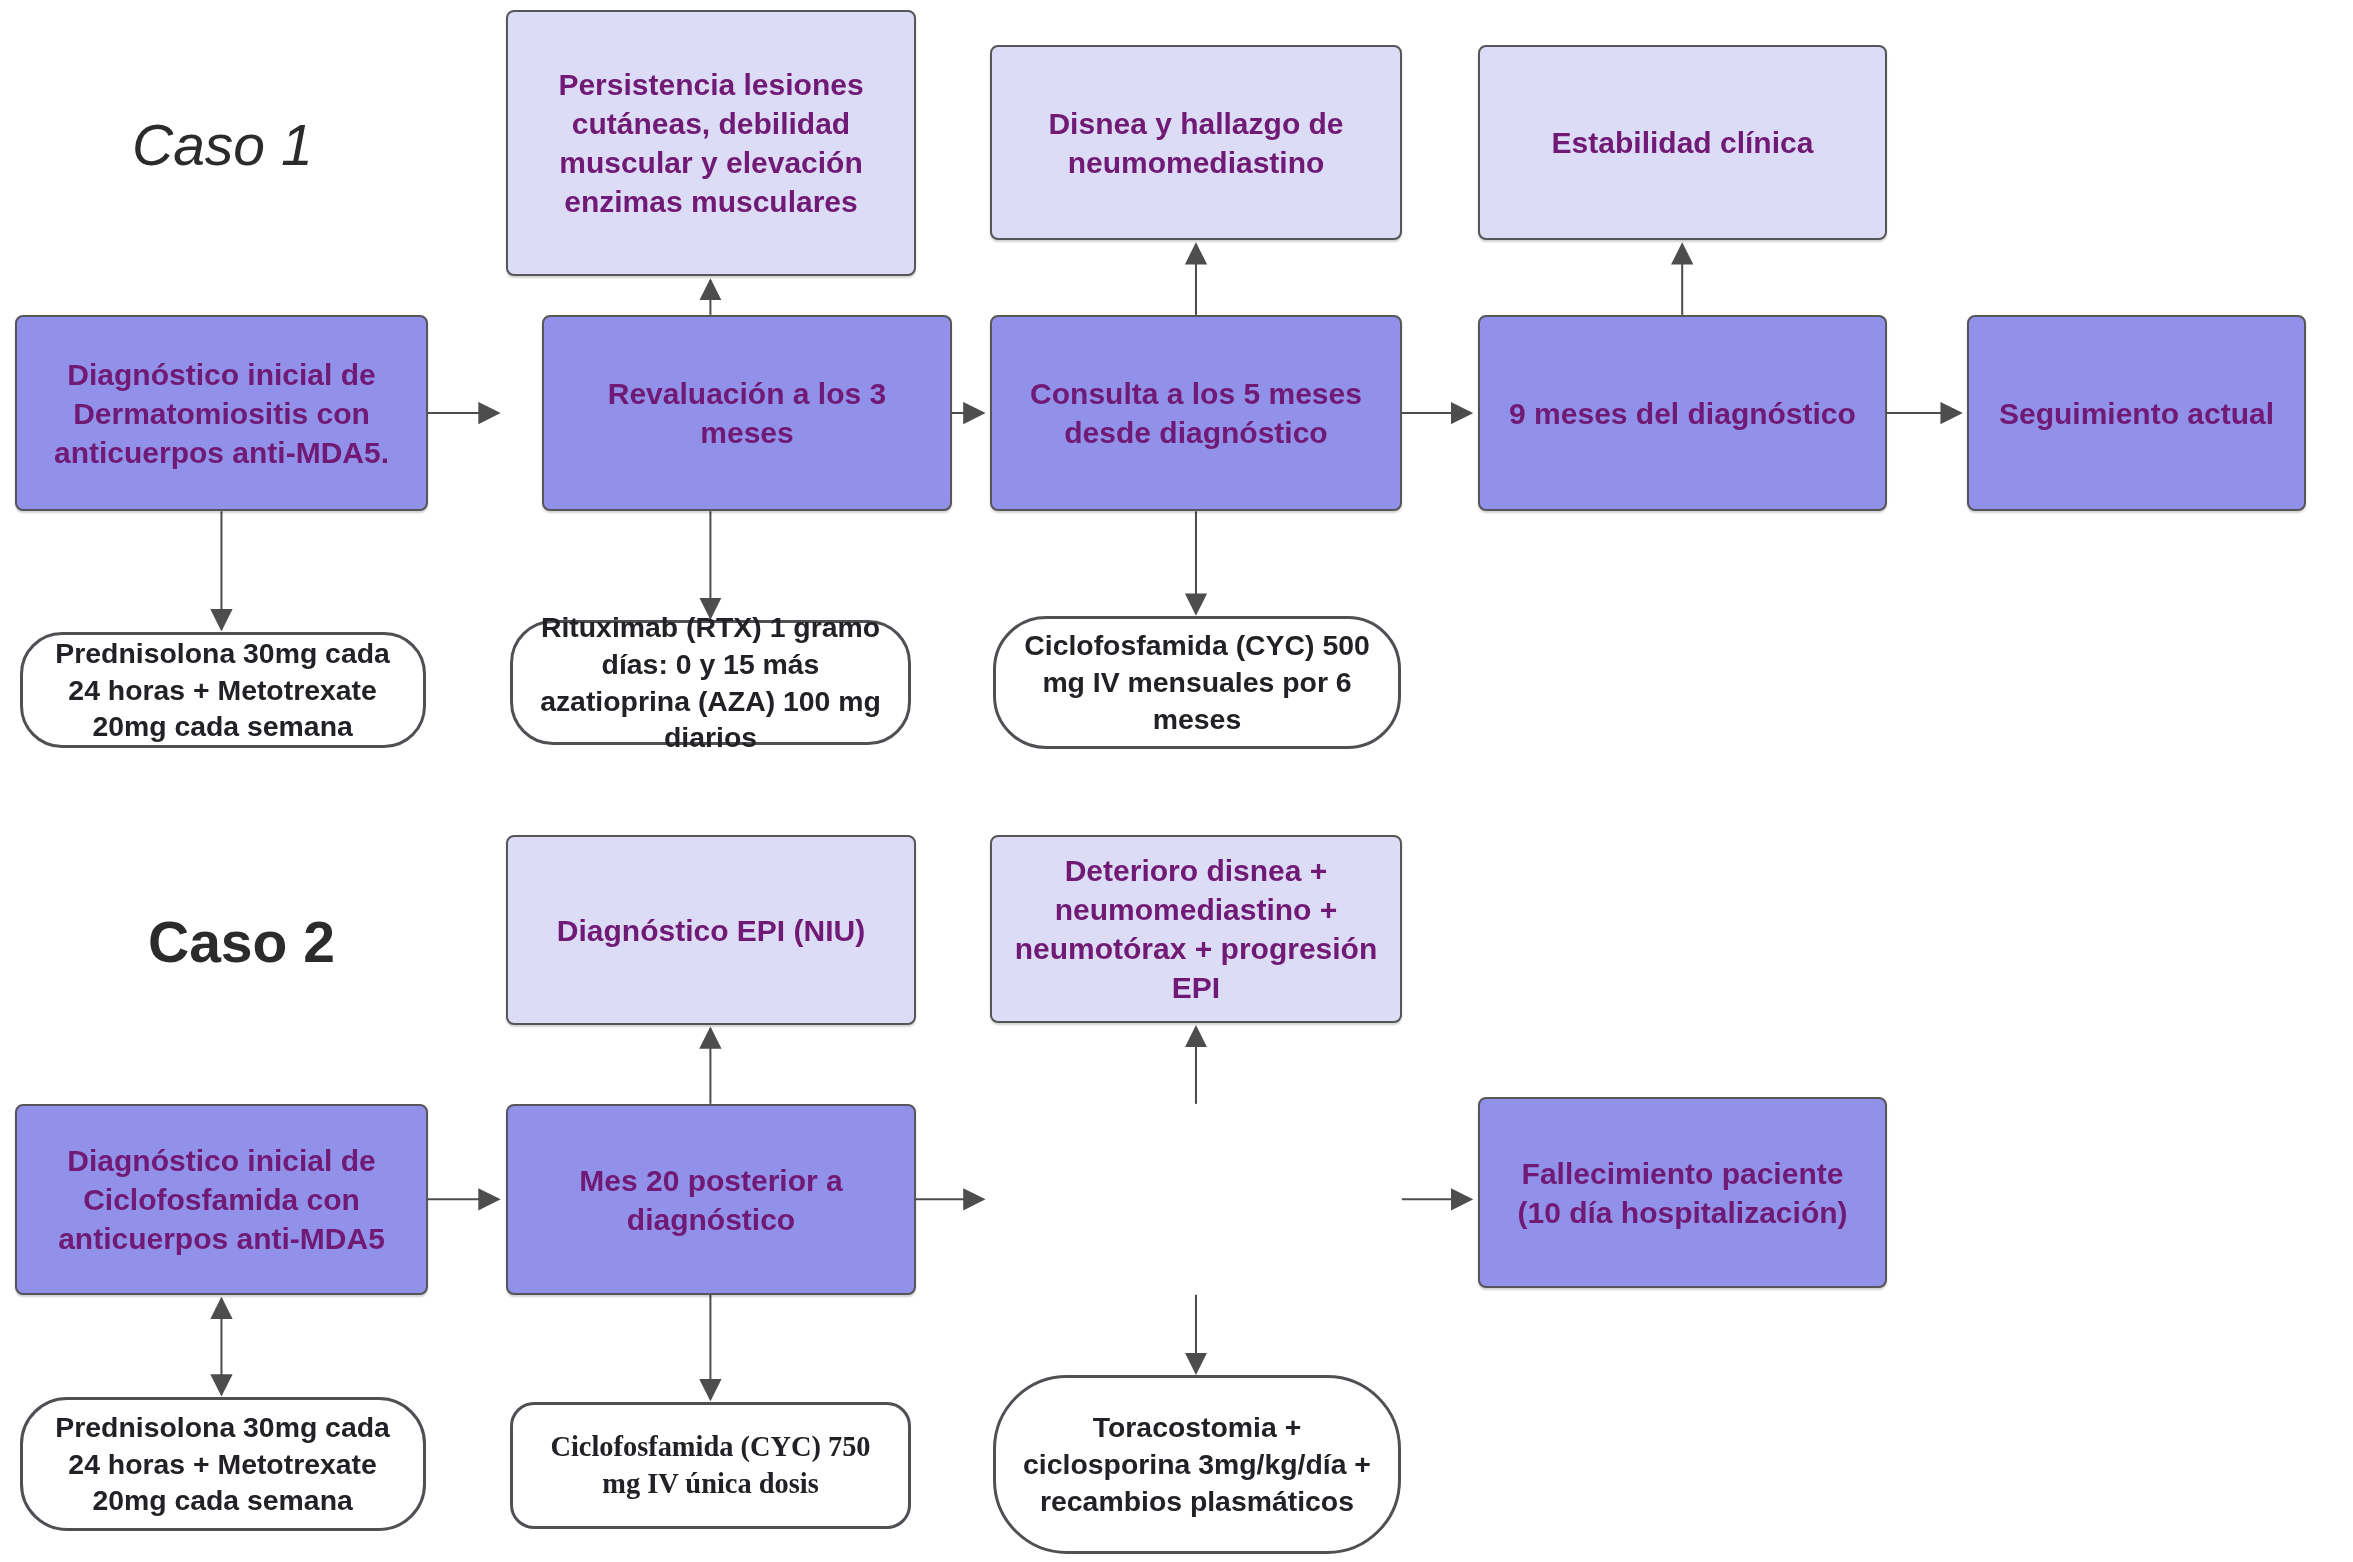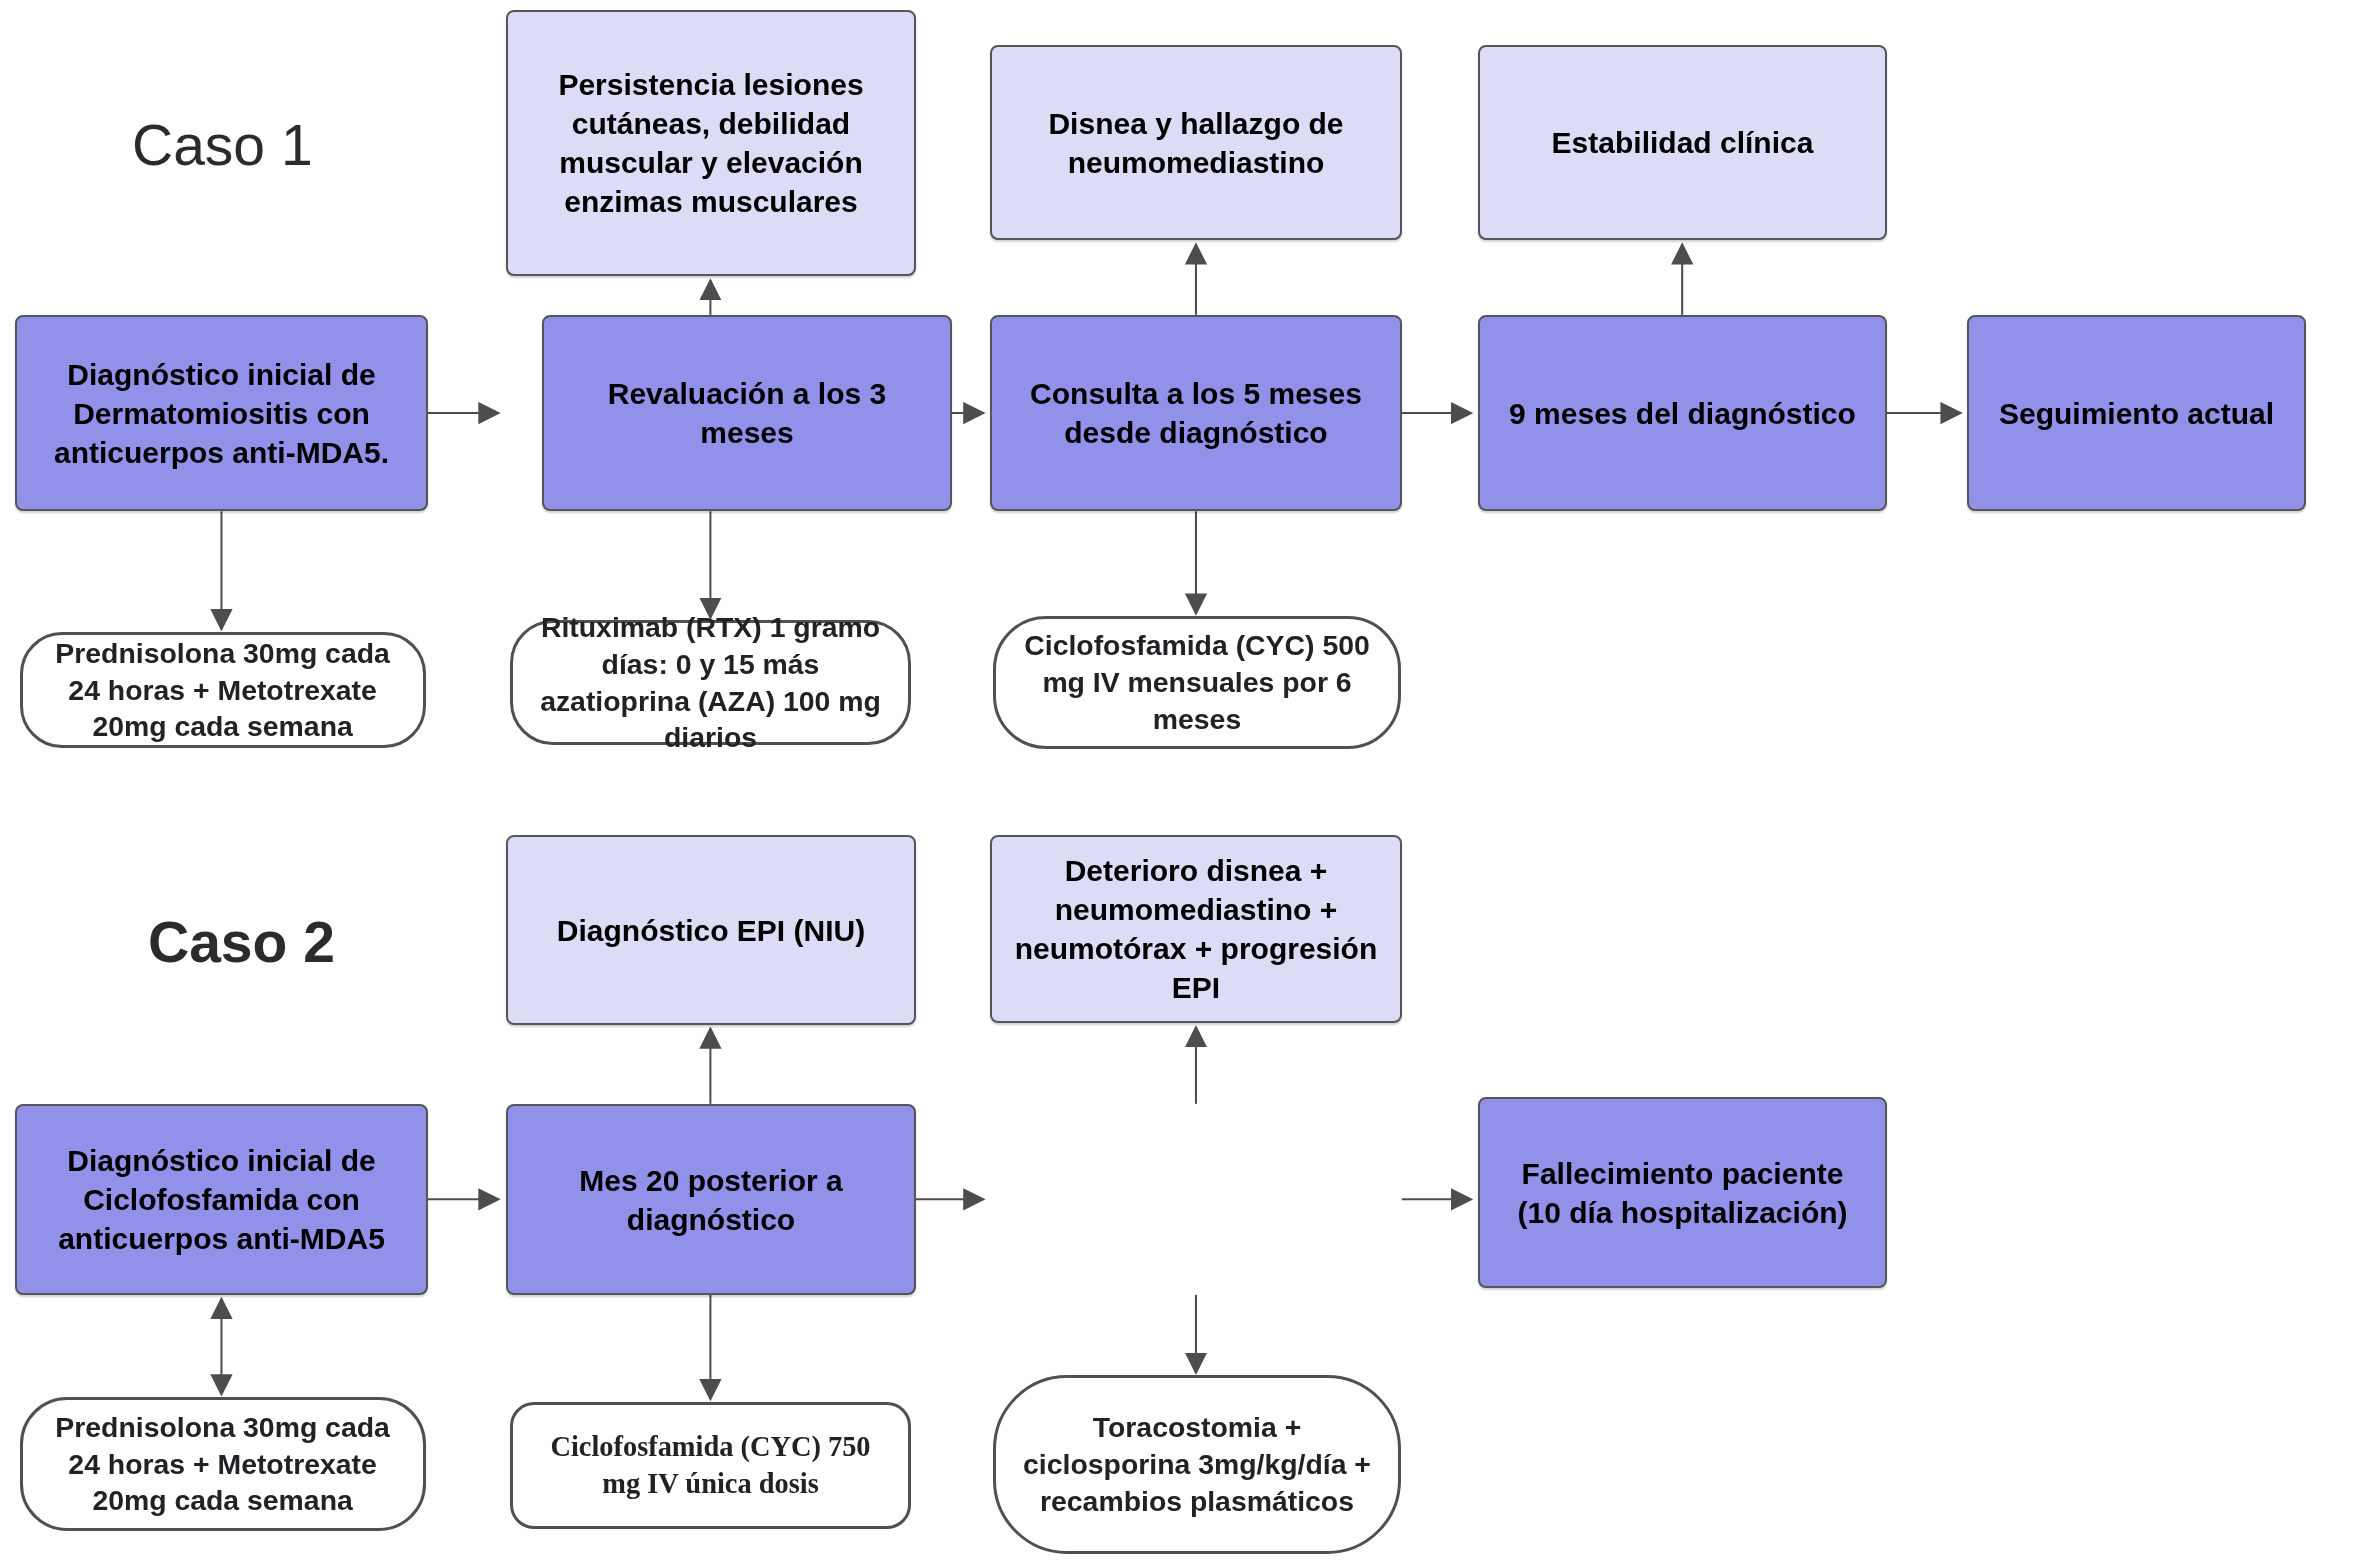--- a/index.html
+++ b/index.html
@@ -16,21 +16,21 @@
     overflow: hidden;
   }
   .box {
     position: absolute;
     box-sizing: border-box;
     display: flex;
     align-items: center;
     justify-content: center;
     text-align: center;
     font-weight: bold;
-    color: #000000;
+    color: #701a75;
     line-height: 1.3;
   }
   .main-box {
     background: #9191e9;
     border: 2.7px solid #55555a;
     border-radius: 8.1px;
     font-size: 30px;
     padding: 0 17.6px;
     box-shadow: 0 2px 2px rgba(0,0,0,0.18);
   }
@@ -95,21 +95,21 @@
 
       <line x1="1049" y1="1630" x2="1049" y2="1519" marker-end="url(#ah)"></line>
       <line x1="1766" y1="1630" x2="1766" y2="1517" marker-end="url(#ah)"></line>
 
       <line x1="327" y1="1918" x2="327" y2="2059" marker-start="url(#ah)" marker-end="url(#ah)"></line>
       <line x1="1049" y1="1912" x2="1049" y2="2066" marker-end="url(#ah)"></line>
       <line x1="1766" y1="1912" x2="1766" y2="2027" marker-end="url(#ah)"></line>
     </g>
   </svg>
 
-  <div class="case-label" style="left:132px; top:112px;">Caso 1</div>
+  <div class="case-label" style="left:132px; top:112px;font-style:italic;">Caso 1</div>
 
   <div class="box finding-box" style="left:506px; top:10.2px; width:410px; height:266px;">Persistencia lesiones cutáneas, debilidad muscular y elevación enzimas musculares</div>
   <div class="box finding-box" style="left:1478px; top:45px; width:409px; height:195px;">Estabilidad clínica</div>
   <div class="box finding-box" style="left:990px; top:45px; width:412px; height:195px;">Disnea y hallazgo de neumomediastino</div>
 
   <div class="box main-box" style="left:15px; top:315px; width:413px; height:196px;">Diagnóstico inicial de Dermatomiositis con anticuerpos anti-MDA5.</div>
   <div class="box main-box" style="left:506px; top:315px; width:410px; height:196px;margin-left:36px;">Revaluación a los 3 meses</div>
   <div class="box main-box" style="left:990px; top:315px; width:412px; height:196px;">Consulta a los 5 meses desde diagnóstico</div>
   <div class="box main-box" style="left:1478px; top:315px; width:409px; height:196px;">9 meses del diagnóstico</div>
   <div class="box main-box" style="left:1967px; top:315px; width:339px; height:196px;">Seguimiento actual</div>

